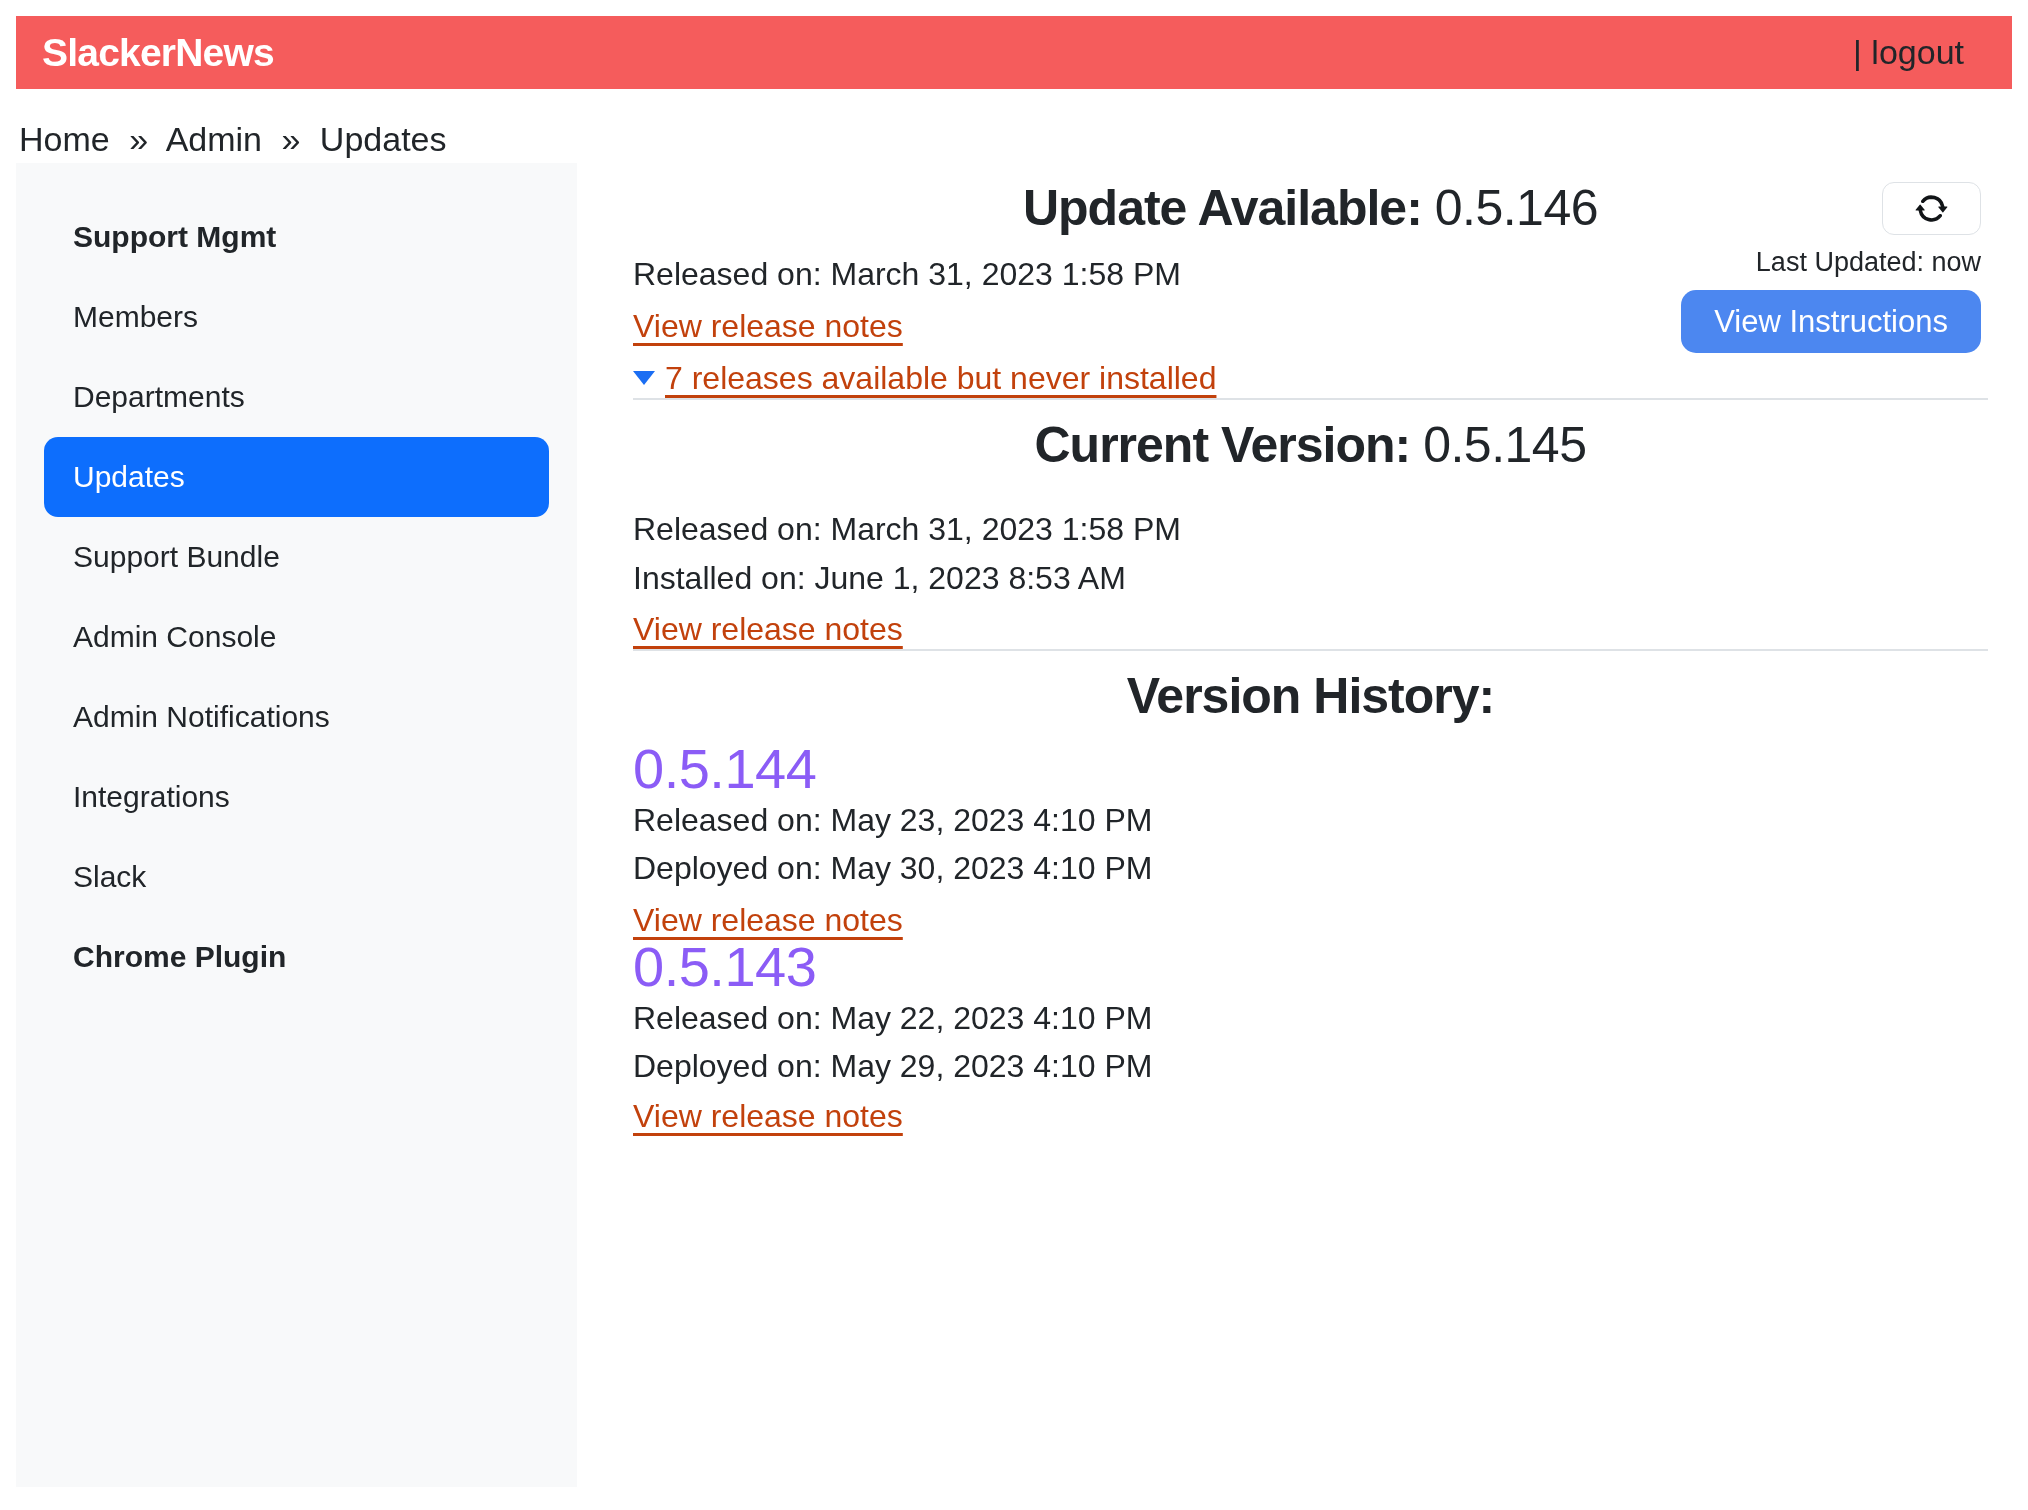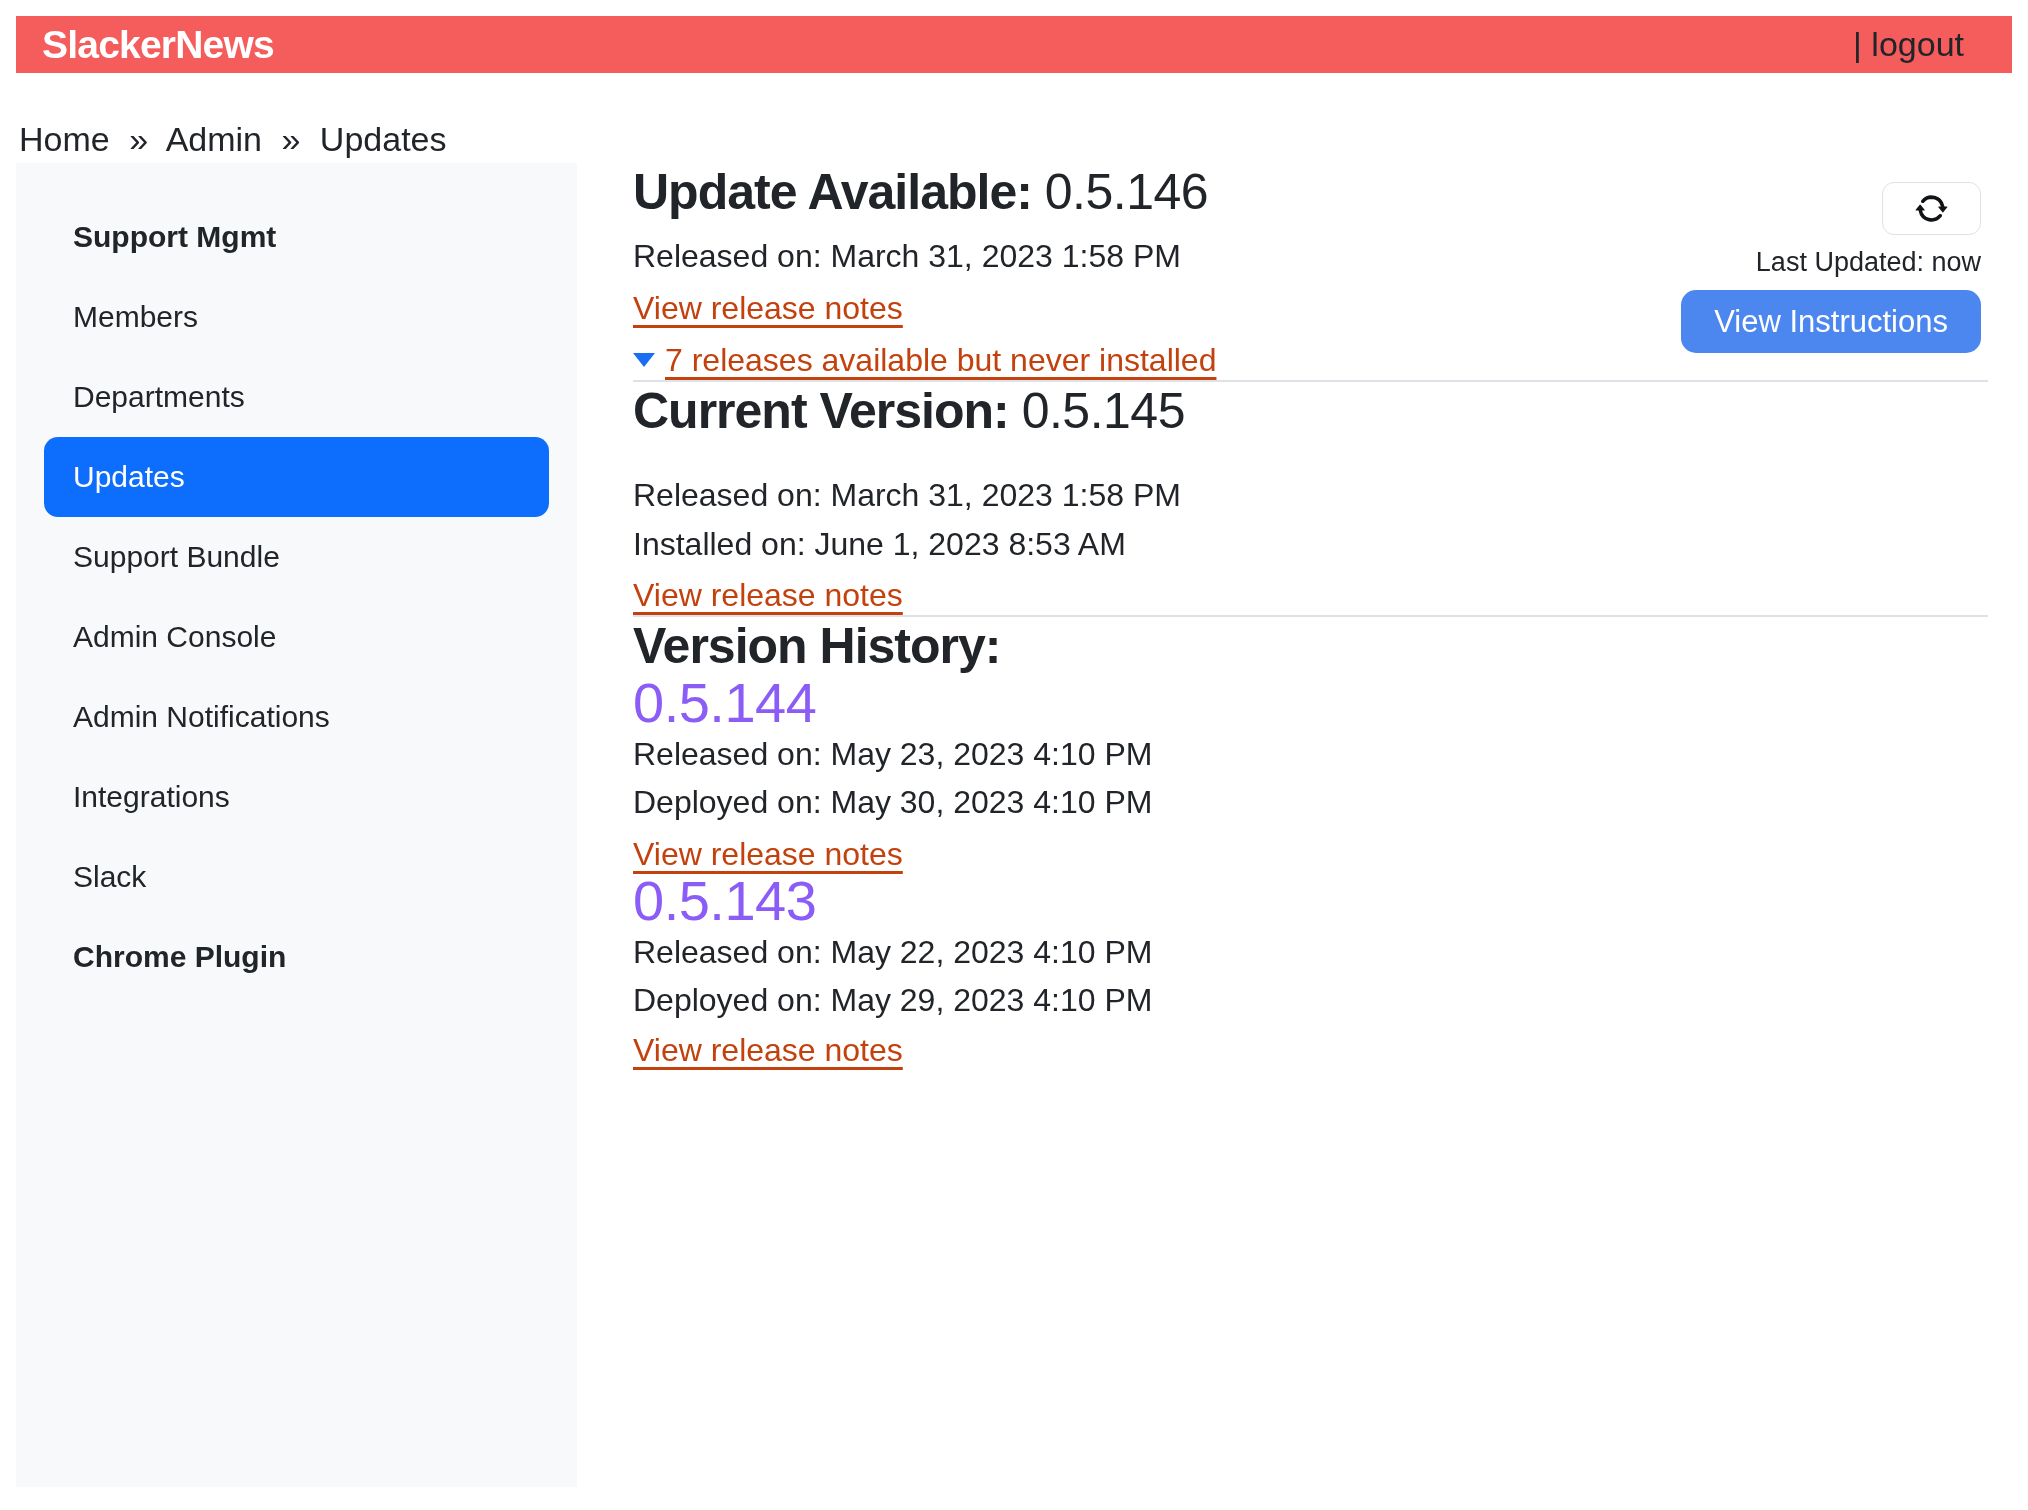--- a/index.html
+++ b/index.html
@@ -1,20 +1,20 @@
 <!DOCTYPE html>
 <html><head>
 <meta charset="utf-8">
 <style>
   html,body { margin:0; padding:0; background:#fff; }
   body { width:2028px; height:1510px; font-family:"Liberation Sans","DejaVu Sans",sans-serif; color:#212529; }
   .page { position:relative; width:2028px; height:1510px; background:#fff; overflow:hidden; }
 
   
-  .topbar { position:absolute; left:16px; top:16px; width:1996px; height:57px; background:#f55c5c;
+  .topbar { position:absolute; left:16px; top:16px; width:1996px; height:73px; background:#f55c5c;
             display:flex; align-items:center; justify-content:space-between; box-sizing:border-box;
             padding:0 48px 0 26px; }
   .brand { color:#ffffff; font-weight:bold; font-size:39px; letter-spacing:-0.8px; }
   .logout { color:#212529; font-size:34px; text-decoration:none; cursor:pointer; }
 
   
   .breadcrumb { position:absolute; left:19px; top:120px; font-size:34px; color:#212529; }
   .breadcrumb .crumb { cursor:pointer; }
   .breadcrumb .sep { margin:0 10px; }
 
@@ -23,21 +23,21 @@
              box-sizing:border-box; padding-top:34px; }
   .side-item { height:80px; display:flex; align-items:center; padding-left:57px; font-size:30px;
                color:#212529; cursor:pointer; box-sizing:border-box; }
   .side-item.emph { font-weight:600; }
   .side-item.selected { background:#0d6efd; color:#fff; border-radius:14px; margin:0 28px 0 28px;
                         padding-left:29px; }
 
   
   .main { position:absolute; left:633px; top:163px; width:1355px; }
 
-  h2.sec-title { margin:0; font-size:50px; line-height:59px; letter-spacing:-1px; font-weight:bold; color:#212529; }
+  h2.sec-title { margin:16px; font-size:50px; line-height:59px; letter-spacing:-1px; font-weight:bold; color:#212529;text-align:center; }
   h2.sec-title .version { font-weight:normal; letter-spacing:-0.5px; }
   .h2-update { margin-top:16px; }
   .h2-current { margin-top:50px; }
   .h2-history { margin-top:52px; }
 
   .bodyline { margin:0; font-size:32px; line-height:40px; color:#212529; }
   .twolines { margin:0; font-size:32px; line-height:49px; color:#212529; }
 
   .link { color:#c2410c; font-size:32px; line-height:40px; text-decoration:underline;
           text-decoration-thickness:2.5px; text-underline-offset:6px; cursor:pointer; display:inline-block; }

